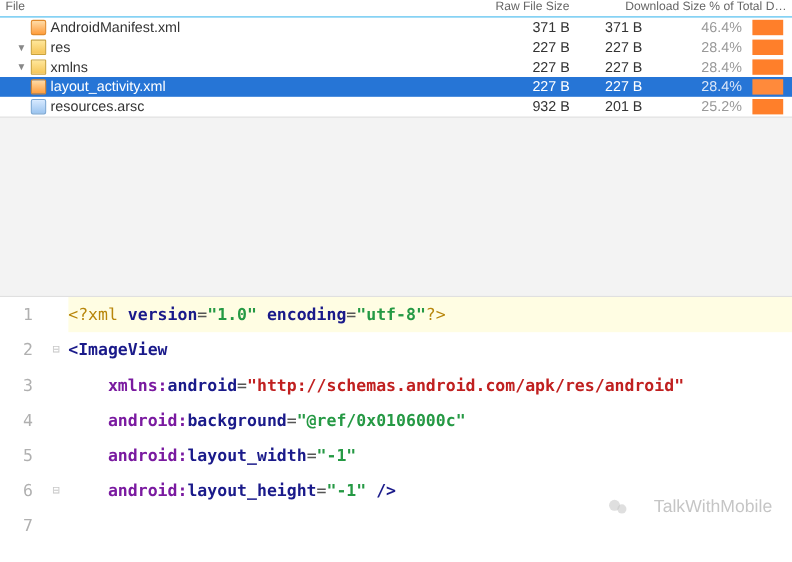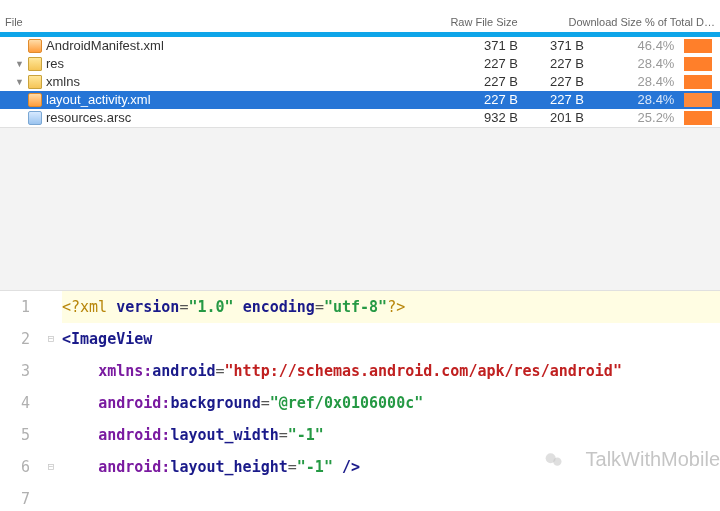--- a/index.html
+++ b/index.html
@@ -9,25 +9,25 @@
     font-size: 13px;
     background: #ffffff;
     width: 720px;
     height: 511px;
     overflow: hidden;
     color: #333;
   }
   .header-row {
     display: flex;
     height: 16px;
-    padding: 16px 5px;
+    padding: 0 5px;
     color: #666;
     font-size: 11px;
     align-items: flex-start;
-    border-bottom: 5px solid #0ea5e9;
+    border-bottom: 1px solid #0ea5e9;
     overflow: hidden;
   }
   .tree-panel {
     background: #fff;
   }
   .tree-row {
     display: flex;
     align-items: center;
     height: 18px;
     line-height: 18px;
@@ -138,24 +138,24 @@
   .code-line.hl { background: #fffde3; }
   .tok-proc { color: #b8860b; }
   .tok-tag { color: #1a1a8a; font-weight: 600; }
   .tok-ns  { color: #7a1aa0; font-weight: 600; }
   .tok-attr{ color: #1a1a8a; font-weight: 600; }
   .tok-str { color: #259944; font-weight: 600; }
   .tok-url { color: #c02020; font-weight: 600; }
   .tok-sym { color: #555; }
   .watermark {
     position: fixed;
-    right: 0;
+    right: 18px;
     bottom: 40px;
     color: rgba(150,150,150,0.55);
-    font-size: 20px;
+    font-size: 16px;
     display: flex;
     align-items: center;
     gap: 22px;
     pointer-events: none;
     font-family: -apple-system, Arial, sans-serif;
   }
   .watermark svg { opacity: 0.55; }
   .hdr-col-file { width: 440px; }
   .hdr-col-raw  { width: 90px; text-align:center; padding-right:12px;}
   .hdr-col-dl   { flex:1; text-align:right; }

